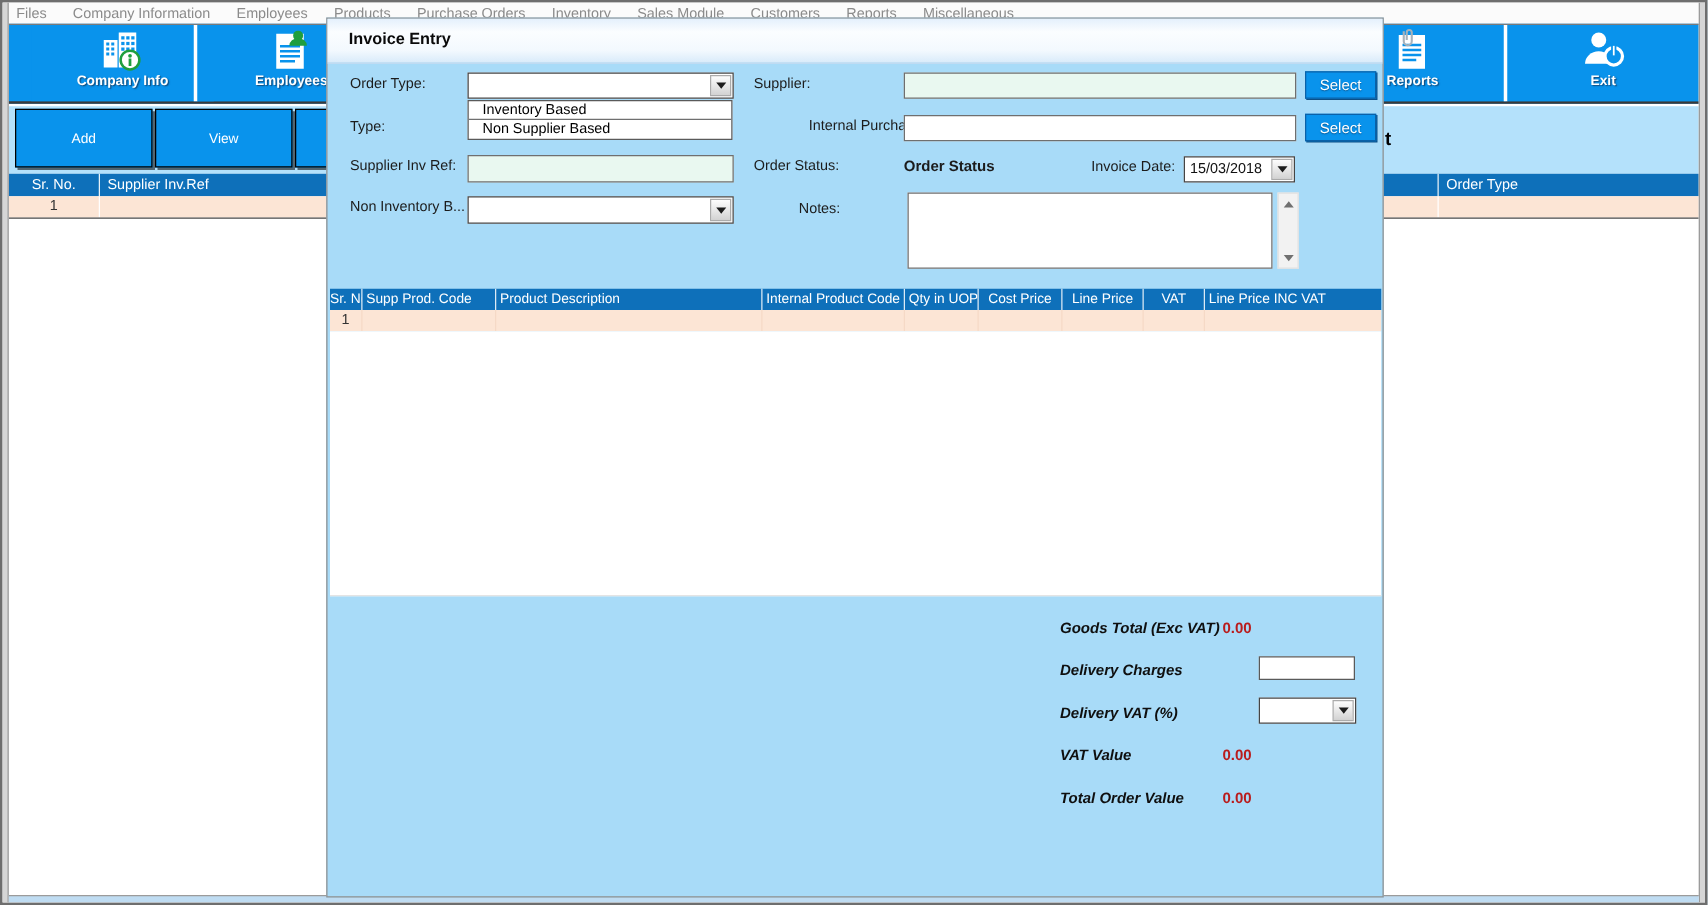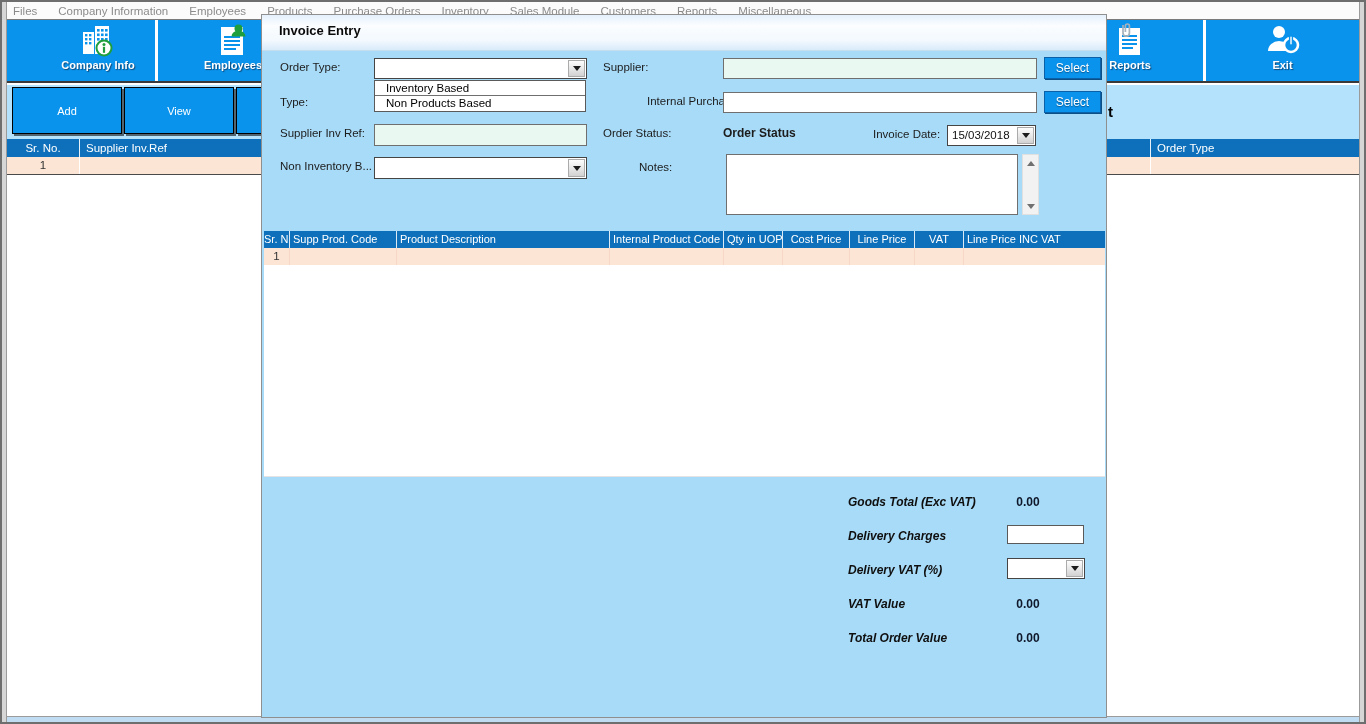--- a/index.html
+++ b/index.html
@@ -83,21 +83,21 @@
   .dgrid-header { position:absolute; left:2px; top:216px; width:841px; height:17px; background:#0e70ba; display:flex; }
   .dgrid-header .hcell { height:17px; line-height:17px; color:#fff; font-size:11px; white-space:nowrap; overflow:hidden;
       border-right:1px solid #dceaf5; padding-left:3px; }
   .dgrid-header .hcell.center { text-align:center; padding-left:0; }
   .dgrid-row { position:absolute; left:2px; top:233px; width:841px; height:17px; background:#fce5d5; display:flex; }
   .dgrid-row .rcell { height:17px; line-height:17px; font-size:11.5px; color:#333; border-right:1px solid #f5d9c6; text-align:center; }
   .dgrid-body { position:absolute; left:2px; top:250px; width:841px; height:212px; background:#fff; border-bottom:1px solid #e4e4e4; }
 
   
   .totlabel { position:absolute; left:586px; font-size:12px; font-weight:bold; font-style:italic; color:#0f0f0f; white-space:nowrap; }
-  .totvalue { position:absolute; left:716px; width:100px; text-align:center; font-size:12px; font-weight:bold; color:#0f172a; }
+  .totvalue { position:absolute; left:716px; width:100px; text-align:left; font-size:12px; font-weight:bold; color:#b91c1c; }
   .delivery-input { position:absolute; left:745px; top:510px; width:77px; height:19px; background:#fff; border:1px solid #5a5a5a;
       font-family:"Liberation Sans",sans-serif; font-size:11.5px; padding:1px 3px; outline:none; }
   .vatcombo { left:745px; top:543px; width:78px; height:21px; }
 
   
   .dlg-bottom { position:absolute; left:0; right:0; top:645px; height:59px; background:#deeaf8; border-top:1px solid #c9d8ea; }
   .bigbtn { position:absolute; top:7px; height:46px; background:#0993ec; border:2px solid #101010;
       box-shadow:2px 2px 0 rgba(0,0,0,.8); color:#fff; font-size:12px; font-weight:bold;
       display:flex; align-items:center; justify-content:center; cursor:pointer; text-shadow:0 1px 1px rgba(10,50,90,.5); }
 </style>
@@ -211,21 +211,21 @@
 
     <div class="lbl" style="left:18px;top:46px;">Order Type:</div>
     <div class="combo" style="left:112px;top:43px;width:213px;height:21px;">
       <div class="cbtn">
           <div class="arrow-down"></div>
         </div>
     </div>
     <div class="lbl" style="left:18px;top:81px;">Type:</div>
     <div class="droplist" style="left:112px;top:65px;width:212px;height:32px;">
       <div class="opt">Inventory Based</div>
-      <div class="opt">Non Products Based</div>
+      <div class="opt">Non Supplier Based</div>
     </div>
 
     <div class="lbl" style="left:18px;top:112px;">Supplier Inv Ref:</div>
     <div class="field mint" style="left:112px;top:109px;width:213px;height:22px;"></div>
 
     <div class="lbl" style="left:18px;top:145px;">Non Inventory B...</div>
     <div class="combo" style="left:112px;top:142px;width:213px;height:22px;">
       <div class="cbtn">
           <div class="arrow-down"></div>
         </div>

